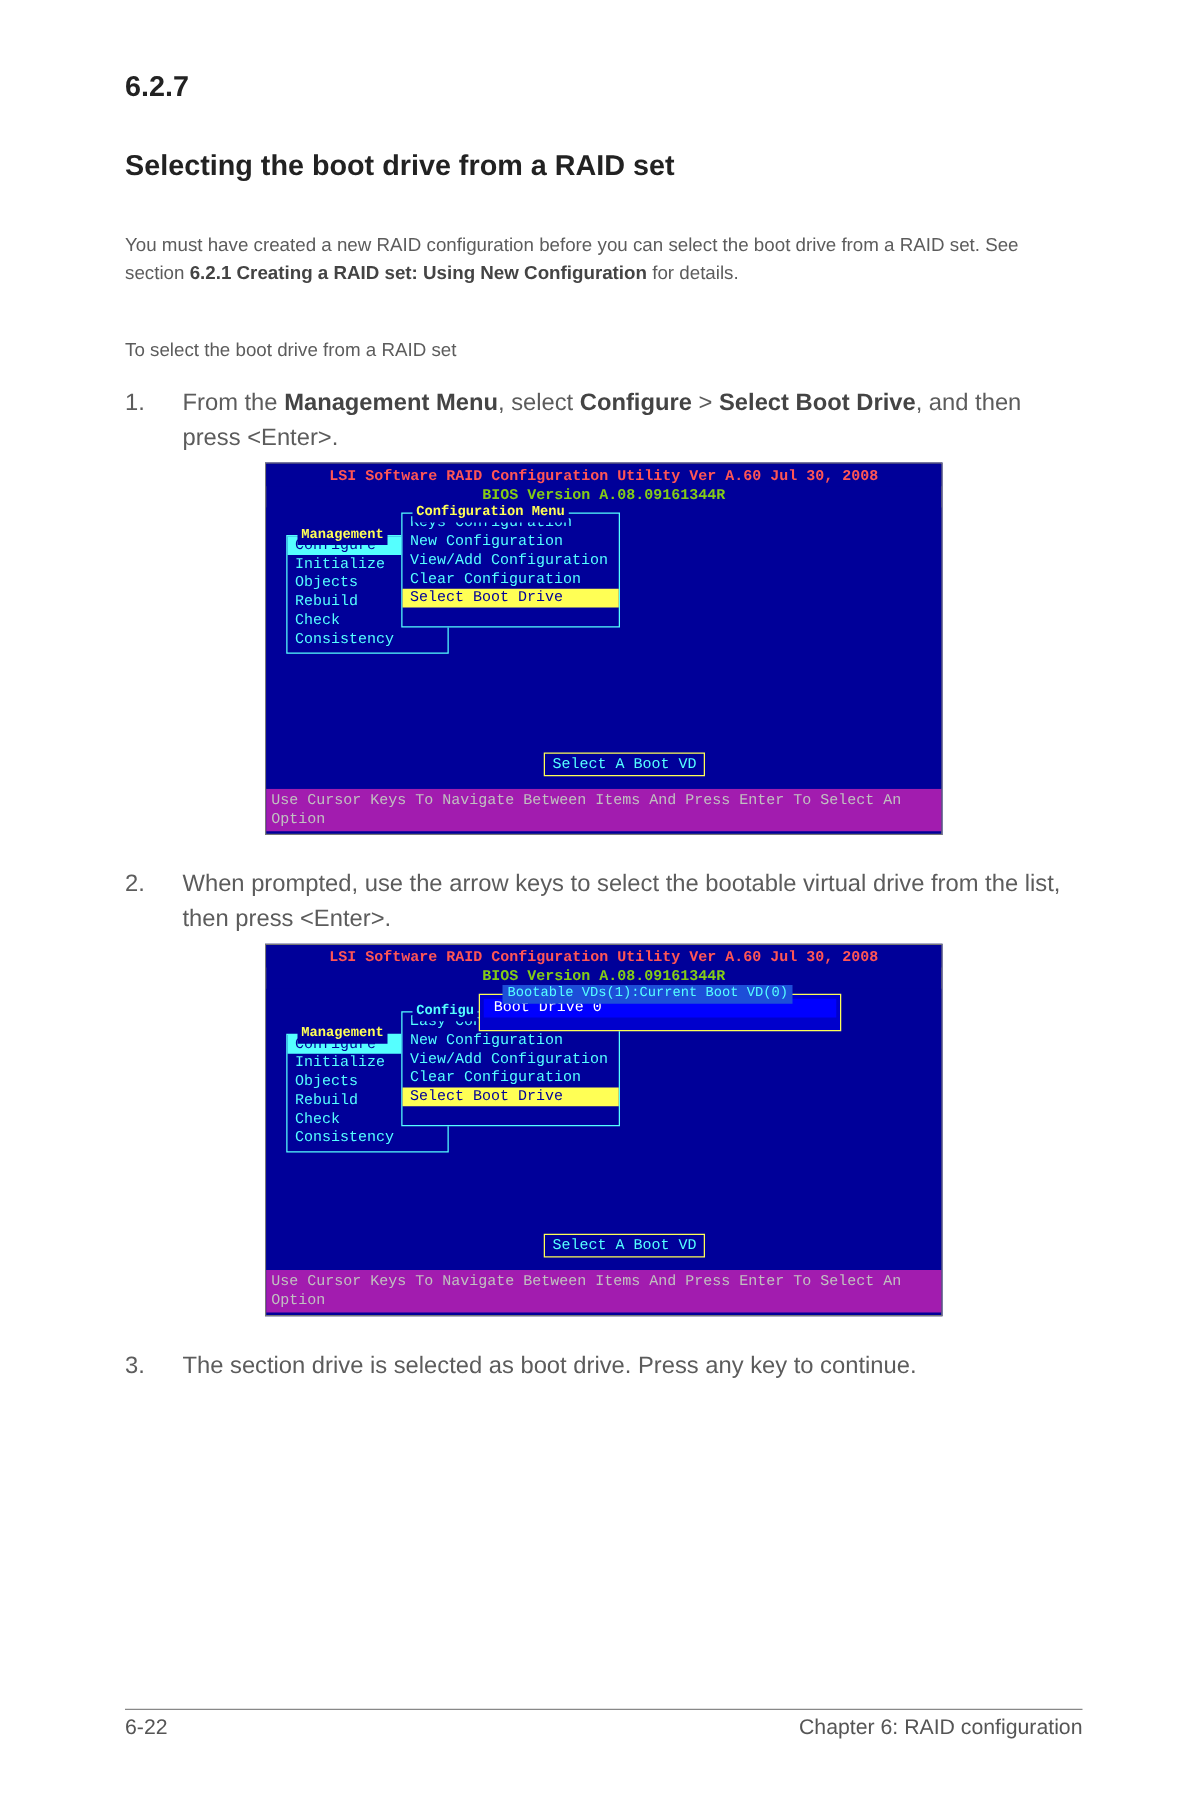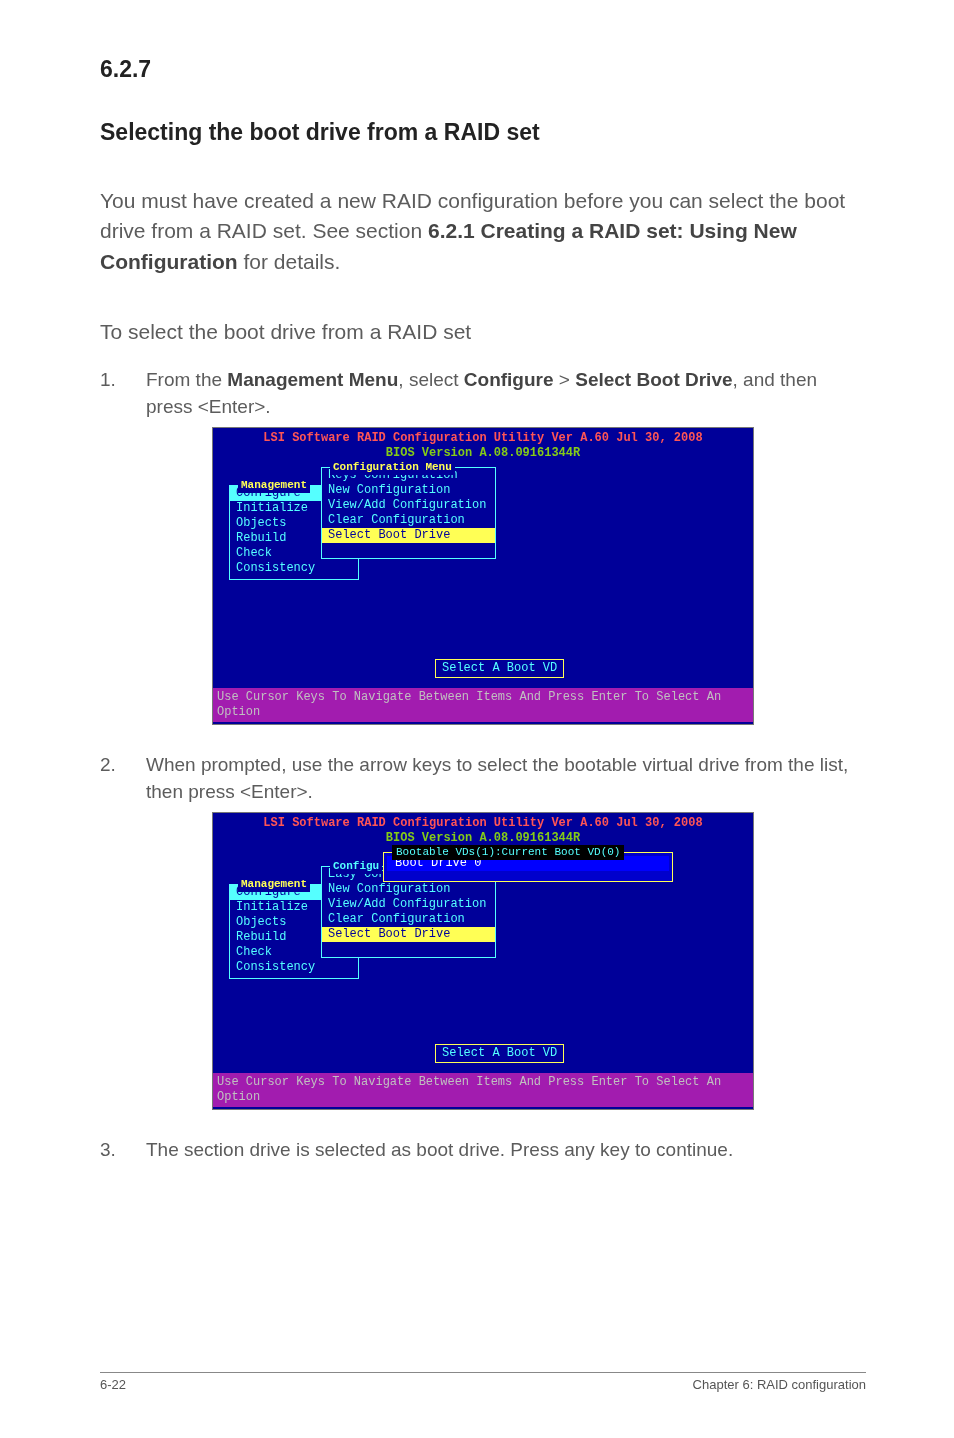--- a/index.html
+++ b/index.html
@@ -1,42 +1,42 @@
 <!DOCTYPE html>
 <html><head>
 <meta charset="utf-8">
 <style>
   * { box-sizing: border-box; margin: 0; padding: 0; }
   html,body { width:954px; height:1438px; background:#fff; font-family:Arial,Helvetica,sans-serif; color:#333; }
   .page { padding:56px 88px 0 100px; }
   h2 { font-size:23px; font-weight:bold; color:#222; display:flex; gap:36px; margin-bottom:14px;flex-direction:column; }
   h2 .num { min-width:70px; }
-  p.body { font-size:21px; line-height:1.45; color:#5c5c5c; margin-bottom:18px;margin-top:40px; }
+  p.body { font-size:15px; line-height:1.45; color:#5c5c5c; margin-bottom:18px;margin-top:40px; }
   p.body b { color:#444; font-weight:bold; }
   ol { list-style:none; }
   li.step { display:flex; gap:26px; font-size:19px; color:#5c5c5c; line-height:1.45; margin-bottom:6px; }
   li.step .sn { min-width:20px; }
   li.step .tx b { color:#444; font-weight:bold; }
   .bios { width:542px; margin:6px auto 26px auto; background:#000099; color:#c0c0c0; font-family:"Courier New",monospace; font-size:12px; line-height:15px; padding:0 0 2px 0; border:1px solid #777; }
   .bios .hdr { background:#000099; color:#ff5555; text-align:center; padding:3px 0 0 0; font-weight:bold; }
   .bios .hdr2 { color:#84cc16; text-align:center; font-weight:bold; margin-bottom:2px; }
   .bios-body { position:relative; height:225px; background:#000099; }
   .box { position:absolute; border:1px solid #55ffff; background:#000099; }
   .box .title { position:absolute; top:-8px; left:8px; background:#000099; padding:0 3px; color:#ffff55; font-weight:bold; font-size:11px; }
   .mgmt-list div { color:#55ffff; padding:0 6px; }
   .mgmt-list div.sel { background:#55ffff; color:#000099; }
   .cmenu { }
   .cmenu div { color:#55ffff; padding:0 6px; white-space:nowrap; }
   .cmenu div.hl { background:#ffff55; color:#000099; }
   .inner-boot { position:absolute; border:1px solid #ffff55; background:#0000cc; }
-  .inner-boot .t { position:absolute; top:-8px; left:8px; background:#000000; color:#55ffff; padding:0 4px; font-size:11px; }
+  .inner-boot .t { position:absolute; top:-8px; left:18px; background:#1d4ed8; color:#55ffff; padding:0 4px; font-size:11px; }
   .inner-boot .row { background:#0000ff; color:#fff; padding:0 8px; margin:3px; }
   .selvd { position:absolute; border:1px solid #ffff55; padding:1px 6px; color:#55ffff; left:222px; bottom:10px; }
   .bios .footer { background:#a21caf; color:#c0c0c0; padding:2px 4px; font-size:12px; }
-  .pgfoot { position:absolute; left:100px; right:88px; bottom:46px; display:flex; justify-content:space-between; font-size:13px; color:#555; border-top:1px solid #888; padding-top:4px; width:766px; }
+  .pgfoot { position:absolute; left:100px; right:88px; bottom:46px; display:flex; justify-content:space-between; font-size:17px; color:#555; border-top:1px solid #888; padding-top:4px; width:766px; }
 </style>
 </head>
 <body>
 
 <div class="page">
   <h2>
     <span class="num">6.2.7</span>
     <span>Selecting the boot drive from a RAID set</span>
   </h2>
 

